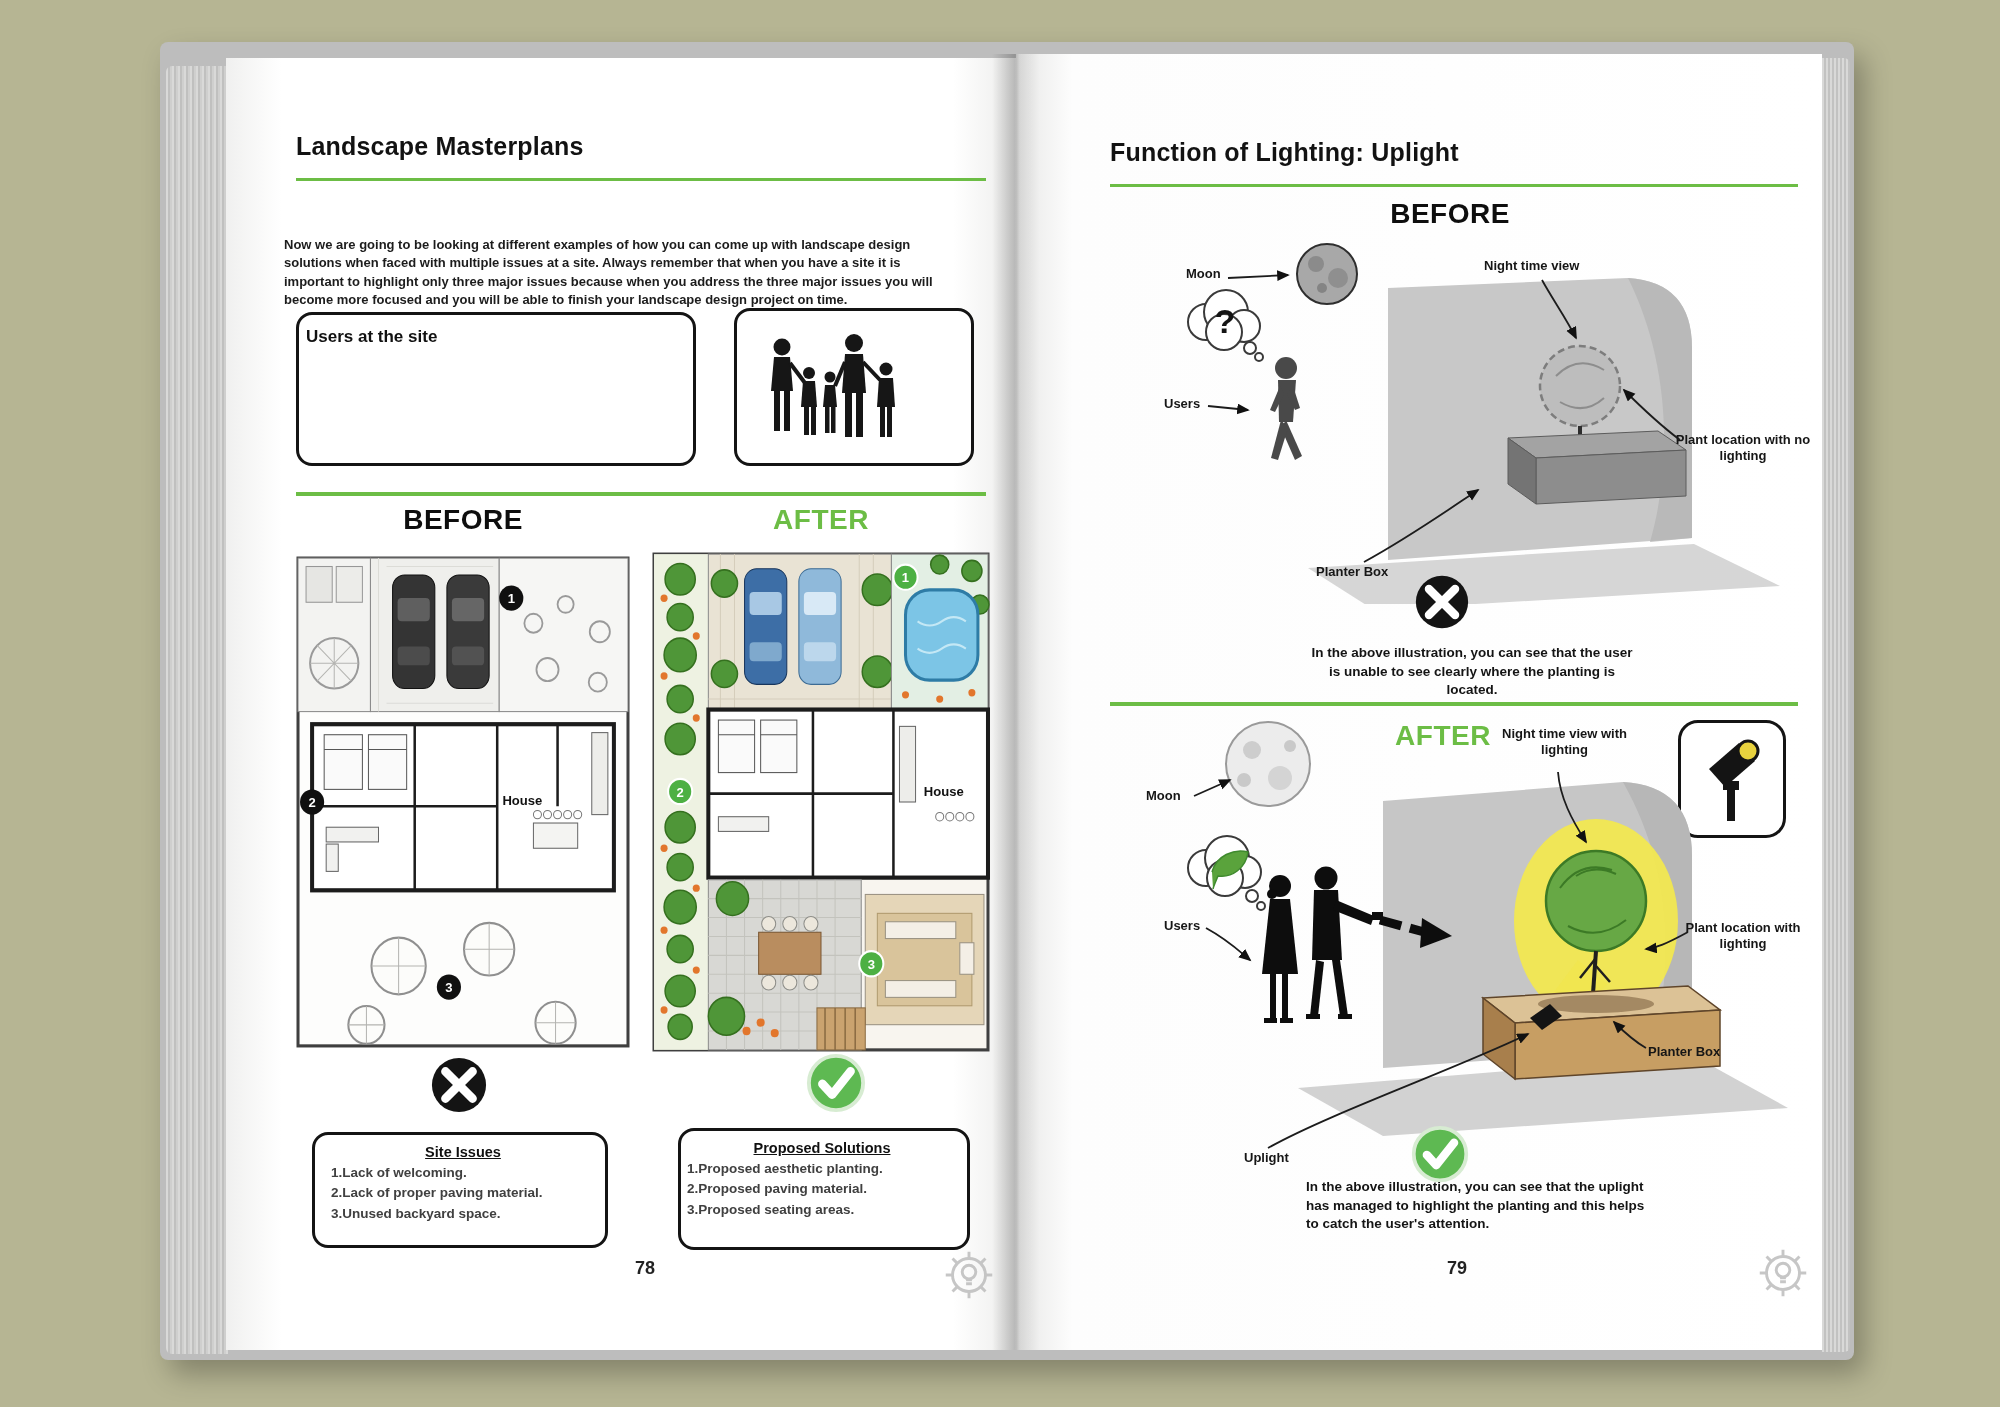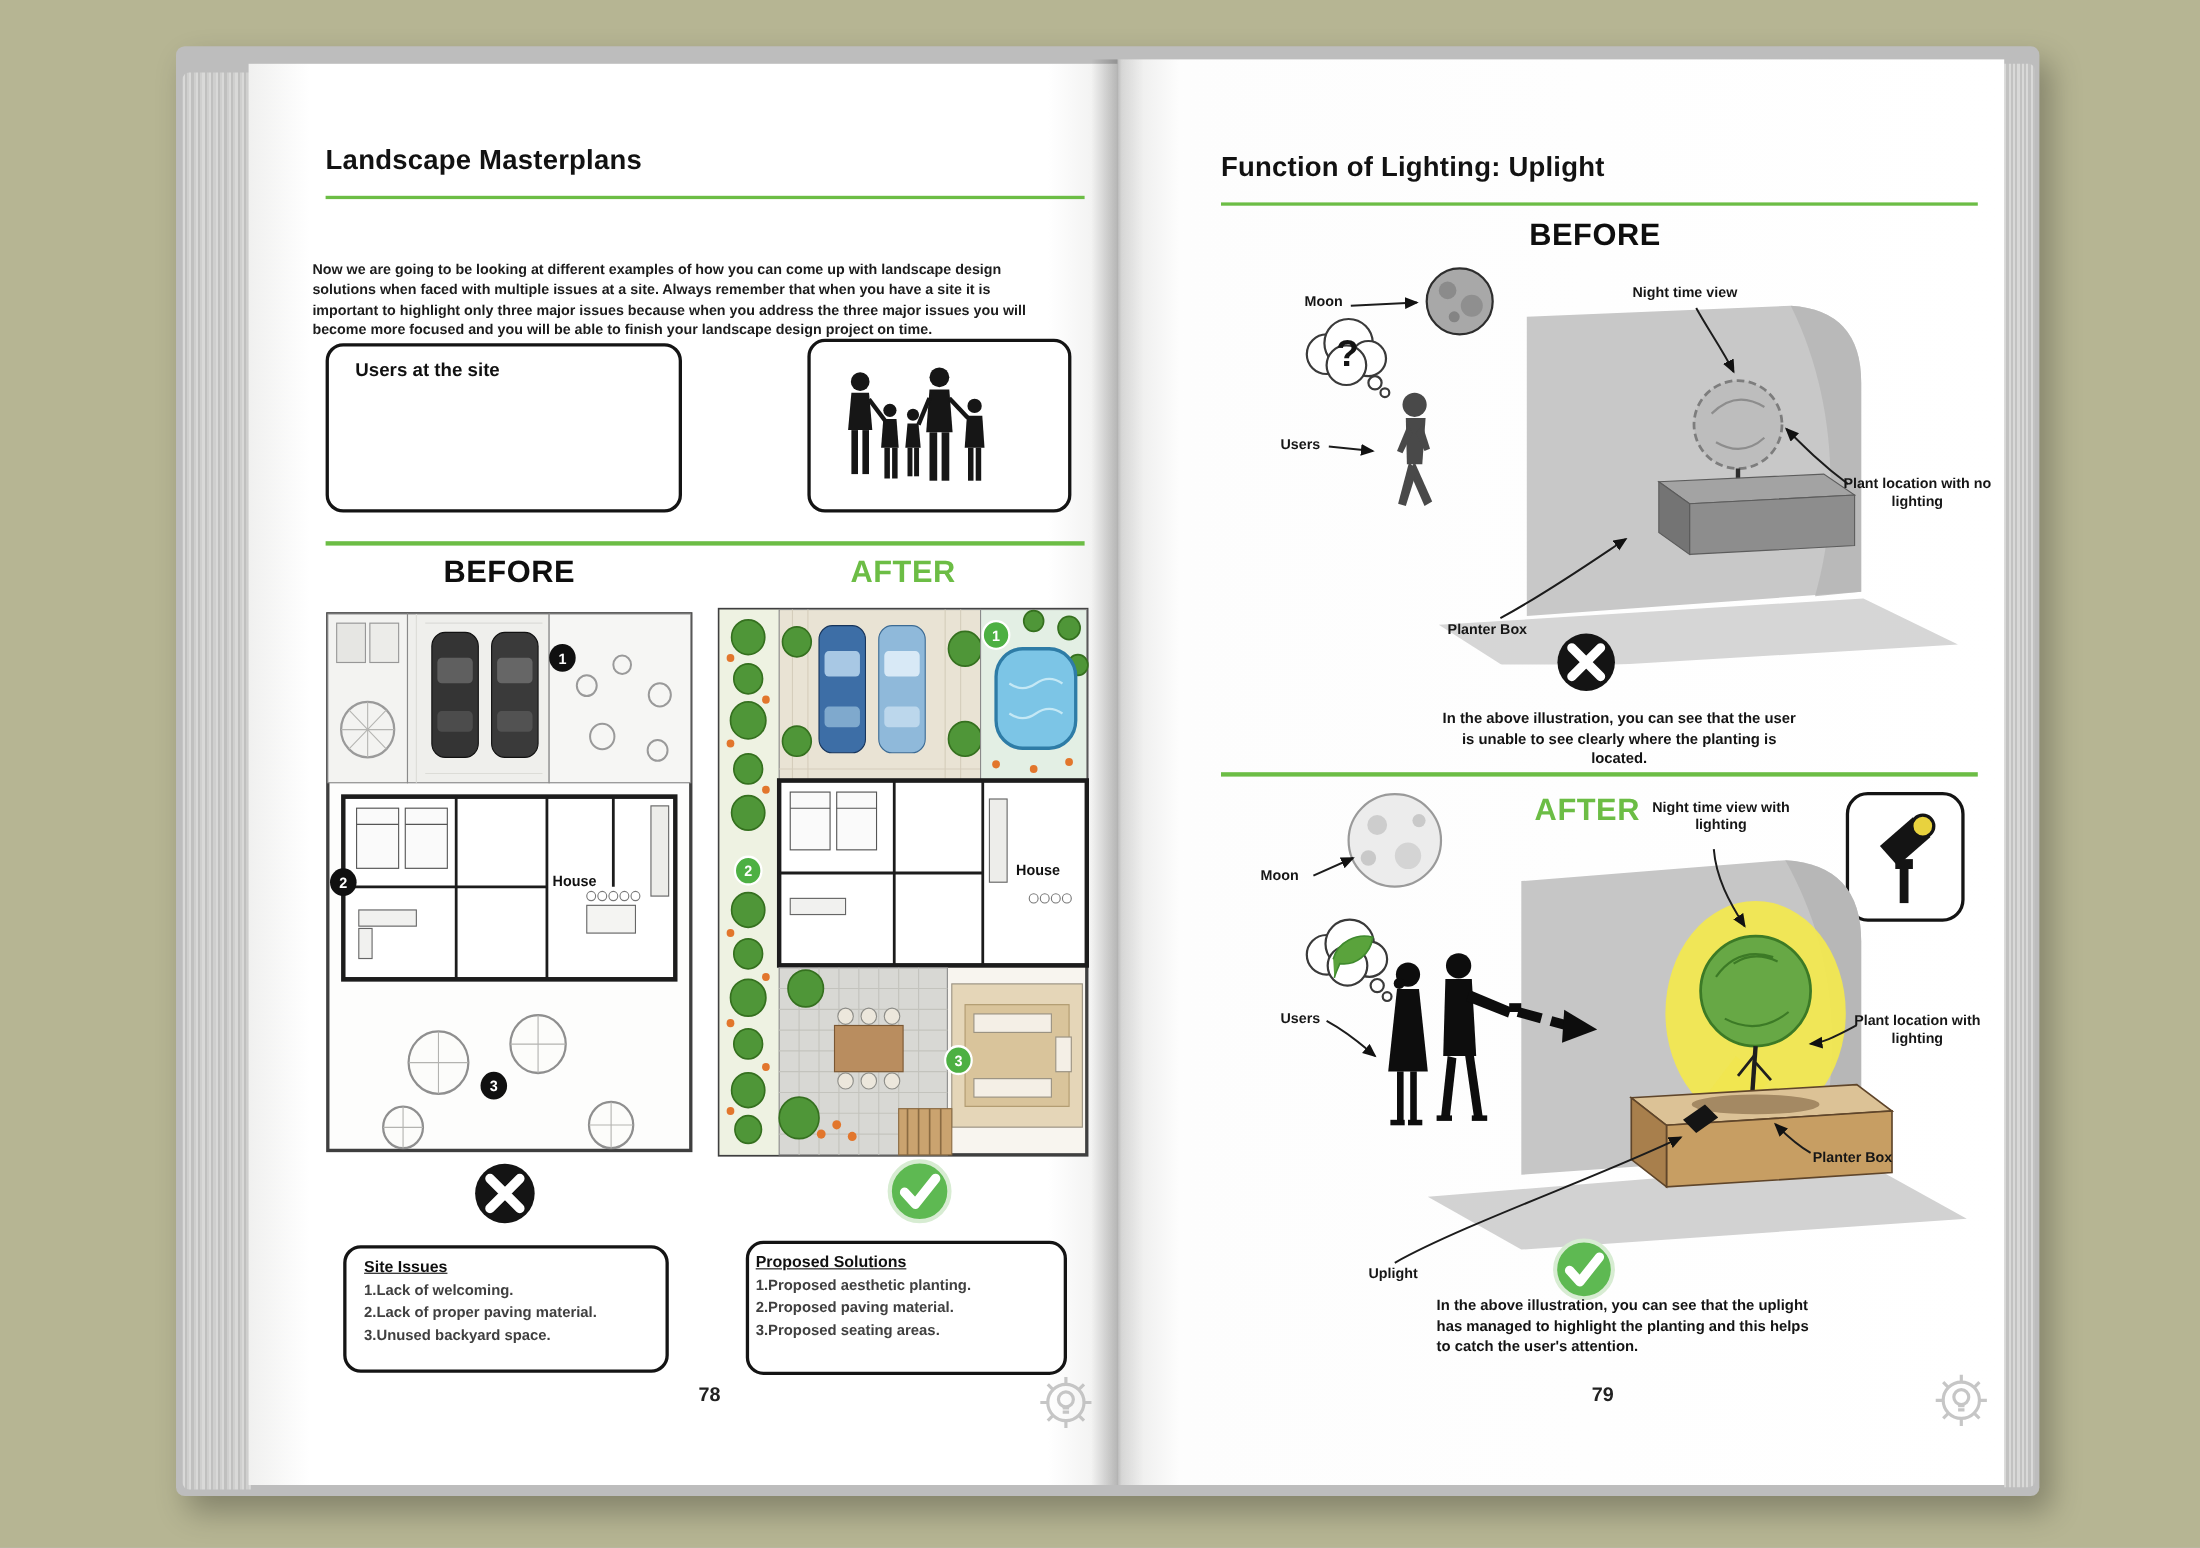--- a/index.html
+++ b/index.html
@@ -41,31 +41,31 @@
     background: linear-gradient(90deg, rgba(0,0,0,0), rgba(0,0,0,.22) 48%, rgba(0,0,0,.08) 58%, rgba(0,0,0,0));
   }
 
   
   .page-title { font-size: 25px; font-weight: 700; color: #121212; letter-spacing: .2px; }
   .green-rule { background: #6cbd45; height: 3px; }
   .body-text  { font-size: 13px; font-weight: 700; color: #1c1c1c; line-height: 1.42; }
   .ba-heading { font-size: 28px; font-weight: 800; text-align: center; color: #0e0e0e; letter-spacing: .5px; }
   .ba-heading.green { color: #6cbd45; }
   .round-box  { border: 3px solid #141414; border-radius: 16px; background: #fff; }
-  .list-title { font-size: 14.5px; font-weight: 700; text-decoration: underline; color: #101010; margin-bottom: 3px; }
+  .list-title { font-size: 14.5px; font-weight: 700; text-decoration: underline; text-align: center; color: #101010; margin-bottom: 3px; }
   .list-item  { font-size: 13.5px; font-weight: 700; color: #404040; line-height: 1.5; }
   .ill-label  { font-size: 13px; font-weight: 700; color: #161616; line-height: 1.25; }
   .caption    { font-size: 13.5px; font-weight: 700; color: #141414; line-height: 1.38; }
   .pagenum    { font-size: 18px; font-weight: 700; color: #222; text-align: center; }
 
   
   #lp-title   { left: 296px; top: 132px; }
   #lp-rule1   { left: 296px; top: 178px; width: 690px; }
   #lp-intro   { left: 284px; top: 194px; width: 678px; margin-top: 42px; }
-  #users-box  { left: 296px; top: 312px; width: 324px; height: 154px; padding: 12px 24px; }
+  #users-box  { left: 296px; top: 312px; width: 400px; height: 154px; padding: 12px 7px; }
   #users-box h2 { font-size: 17px; font-weight: 700; color: #111; margin-bottom: 4px; }
   #users-box p  { font-size: 12.8px; font-weight: 700; color: #1b1b1b; line-height: 1.36; }
   #family-box { left: 734px; top: 308px; width: 240px; height: 158px; }
   #family-box svg { display: block; margin: 18px auto 0; }
   #lp-rule2   { left: 296px; top: 492px; width: 690px; height: 4px; }
   #lp-before  { left: 328px; top: 504px; width: 270px; }
   #lp-after   { left: 686px; top: 504px; width: 270px; }
   #plan-before{ left: 296px; top: 556px; }
   #plan-after { left: 652px; top: 552px; }
   #x-left     { left: 430px; top: 1056px; }

